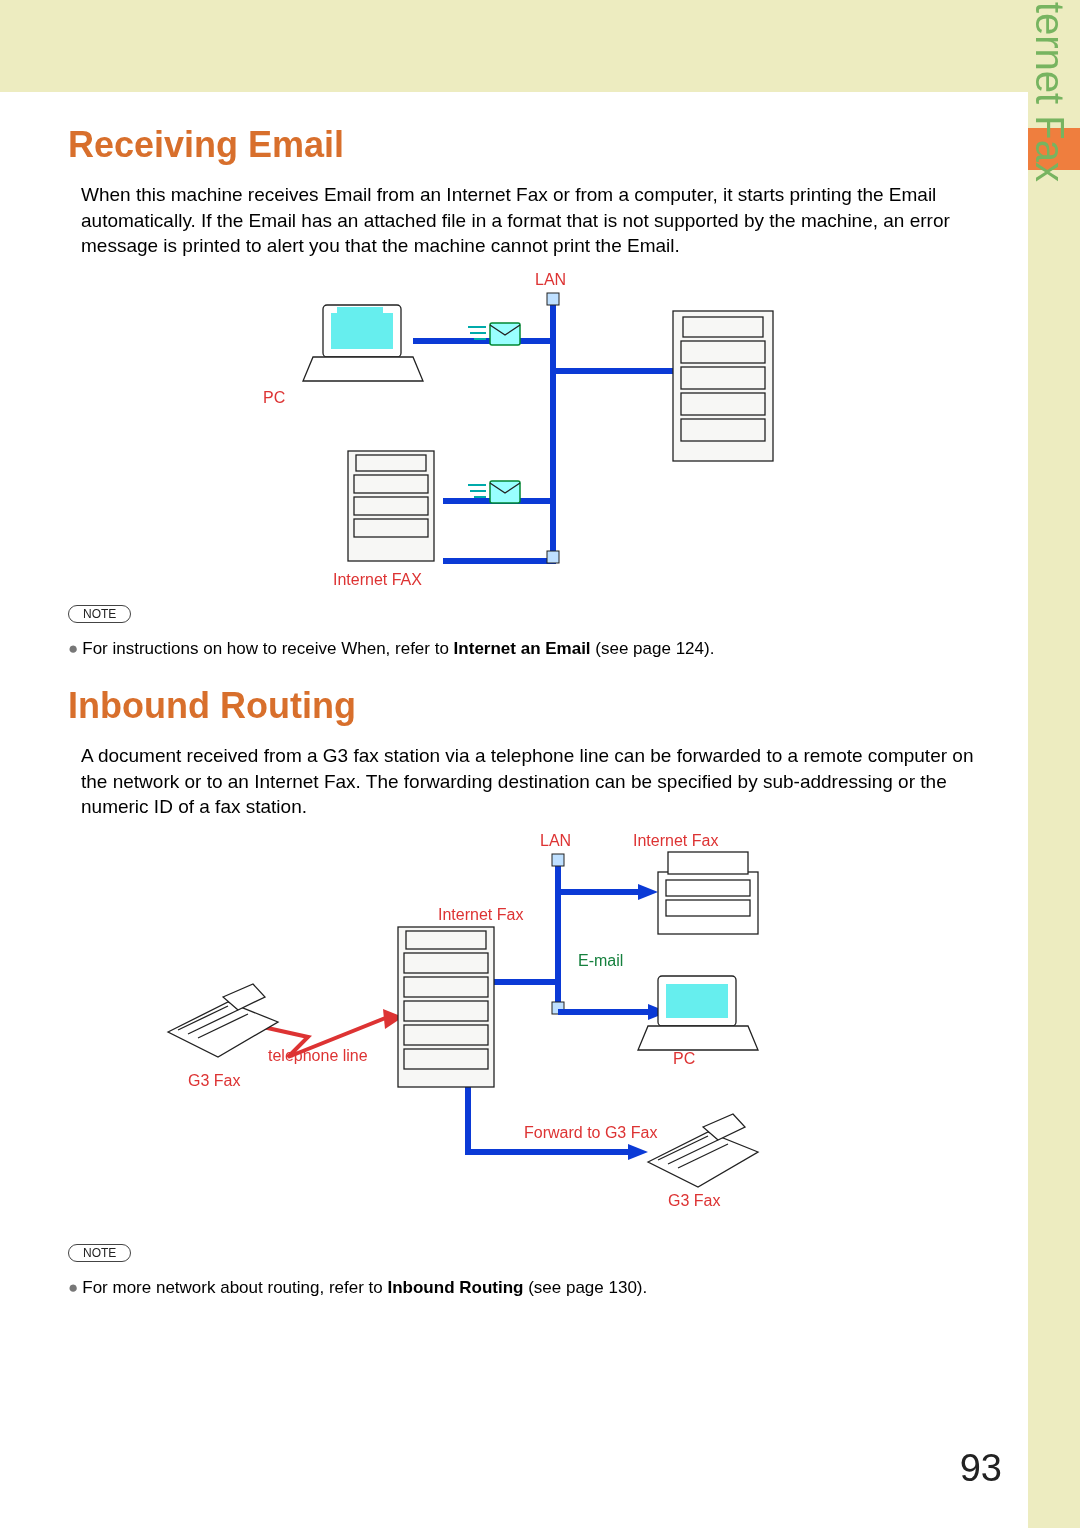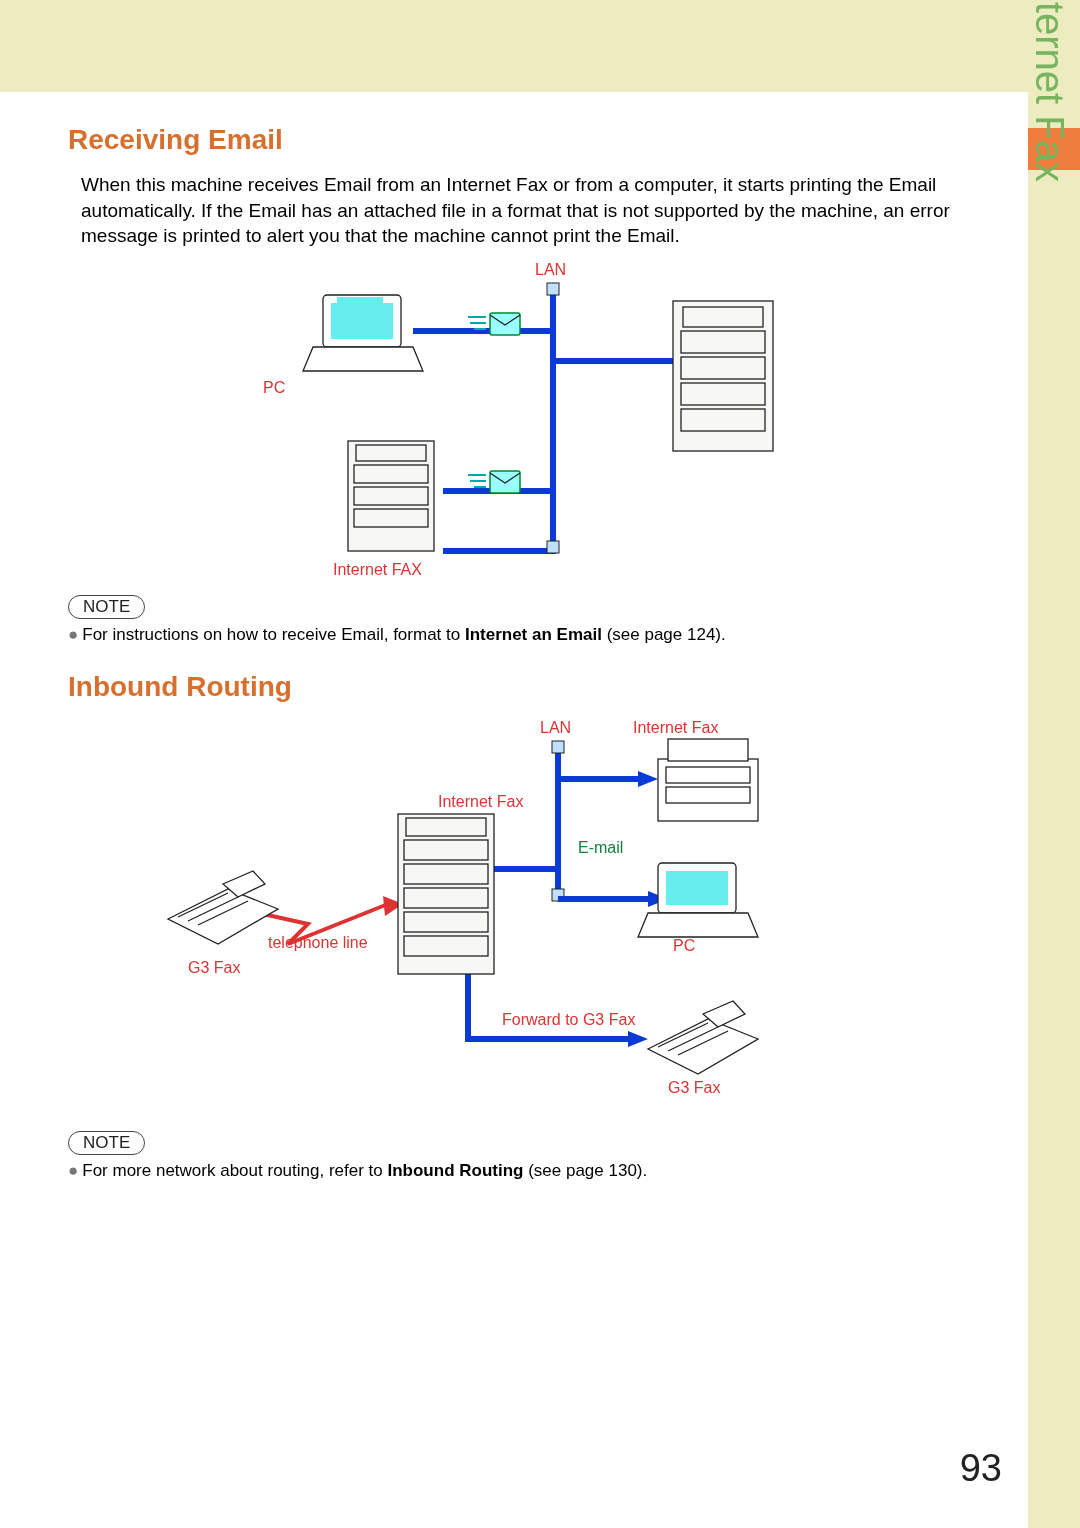--- a/index.html
+++ b/index.html
@@ -6,44 +6,44 @@
   .page{width:1080px;height:1528px;position:relative;background:#fff;overflow:hidden}
   
   .topband{position:absolute;left:0;top:0;width:1080px;height:92px;background:#edecc0}
   .topband .inner{position:absolute;left:40px;top:30px;width:1000px;height:62px;background:#edecc0}
   
   .sidetab{position:absolute;right:0;top:92px;width:52px;height:1436px;background:#edecc0}
   .sidetab .orange{position:absolute;right:0;top:36px;width:52px;height:42px;background:#ef7e3e}
   .sidetab .label{position:absolute;right:8px;top:90px;transform-origin:top right;transform:rotate(90deg);color:#77b460;font-family:Arial,Helvetica,sans-serif;font-size:40px;white-space:nowrap}
   
   .content{position:absolute;left:68px;top:124px;width:930px}
-  h2{margin:0 0 16px 0;font-family:"Trebuchet MS","Century Gothic",Arial,sans-serif;font-weight:bold;color:#d86f2c;font-size:28px}
+  h2{margin:0 0 16px 0;font-family:"Trebuchet MS","Century Gothic",Arial,sans-serif;font-weight:bold;color:#d86f2c;font-size:36px}
   .para{font-size:19px;line-height:1.35;color:#000;margin:0 0 12px 13px}
-  .note-badge{display:inline-block;border:1.5px solid #444;border-radius:14px;padding:1px 14px 1px 14px;font-size:17px;color:#222;margin:8px 0 2px 0}
+  .note-badge{display:inline-block;border:1.5px solid #444;border-radius:14px;padding:1px 14px 1px 14px;font-size:12px;color:#222;margin:8px 0 12px 0}
   .bullet{font-size:17px;color:#000;margin:4px 0 18px 0}
   .bullet .dot{color:#777;margin-right:4px}
   .bullet b{font-weight:bold}
   .section{margin-top:26px}
   
   .diagram1{position:relative;width:560px;height:320px;margin:8px auto 6px auto}
   .d1-lan{position:absolute;left:282px;top:0;color:#d33;font-size:16px}
   .d1-pc{position:absolute;left:10px;top:118px;color:#d33;font-size:16px}
   .d1-ifax{position:absolute;left:80px;top:300px;color:#d33;font-size:16px}
   
   .diagram1 svg,.diagram2 svg{position:absolute;left:0;top:0}
   
   .diagram2{position:relative;width:760px;height:400px;margin:8px 0 4px 60px}
   .d2-lan{position:absolute;left:412px;top:0;color:#d33;font-size:16px}
   .d2-ifaxTop{position:absolute;left:505px;top:0;color:#d33;font-size:16px}
   .d2-ifaxMid{position:absolute;left:310px;top:74px;color:#d33;font-size:16px}
   .d2-email{position:absolute;left:450px;top:120px;color:#15803d;font-size:16px}
   .d2-tel{position:absolute;left:140px;top:215px;color:#d33;font-size:16px}
   .d2-g3l{position:absolute;left:60px;top:240px;color:#d33;font-size:16px}
   .d2-pc{position:absolute;left:545px;top:218px;color:#d33;font-size:16px}
-  .d2-fwd{position:absolute;left:374px;top:292px;color:#d33;font-size:16px}
+  .d2-fwd{position:absolute;left:396px;top:292px;color:#d33;font-size:16px}
   .d2-g3r{position:absolute;left:540px;top:360px;color:#d33;font-size:16px}
   
   .pnum{position:absolute;right:78px;bottom:38px;font-size:38px;color:#222}
   
   .pale{fill:#f7f7f5;stroke:#222;stroke-width:1.3}
   .mono{fill:#fff;stroke:#222;stroke-width:1.3}
   .darkline{stroke:#222;stroke-width:1.3;fill:none}
   .blue{stroke:#0b3ad6;stroke-width:6;fill:none}
   .zigred{stroke:#d33;stroke-width:4;fill:none}
   .hub{fill:#bfe0ff;stroke:#222;stroke-width:1}
@@ -121,26 +121,27 @@
           <rect class="pale" x="6" y="68" width="74" height="18"></rect>
         </g>
       </svg>
       <div class="d1-lan">LAN</div>
       <div class="d1-pc">PC</div>
       <div class="d1-ifax">Internet FAX</div>
     </div>
 
     <span class="note-badge">NOTE</span>
     <p class="bullet">
-      <span class="dot">●</span><span>For instructions on how to receive Email, format to </span><b>Internet an Email</b><span> (see page 124).</span>
+      <span class="dot">●</span><span>For instructions on how to receive When, refer to </span><b>Internet an Email</b><span> (see page 124).</span>
     </p>
 
     
     <div class="section">
       <h2>Inbound Routing</h2>
+      <p class="para">A document received from a G3 fax station via a telephone line can be forwarded to a remote computer on the network or to an Internet Fax. The forwarding destination can be specified by sub-addressing or the numeric ID of a fax station.</p>
 
       <div class="diagram2">
         <svg width="760" height="400">
 
           <polyline class="blue" points="430,24 430,180"></polyline>
           <rect class="hub" x="424" y="22" width="12" height="12"></rect>
           <rect class="hub" x="424" y="170" width="12" height="12"></rect>
 
           <polyline class="blue" points="430,60 510,60"></polyline>
           <polygon class="arrowhead" points="510,52 530,60 510,68"></polygon>

